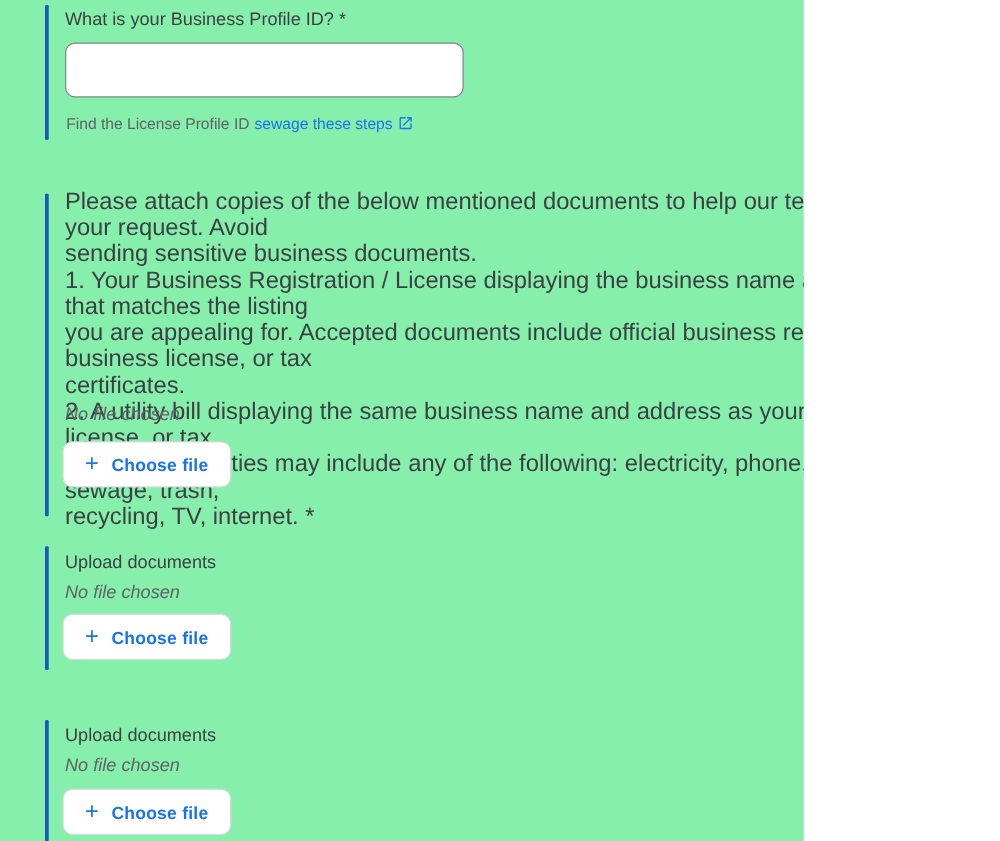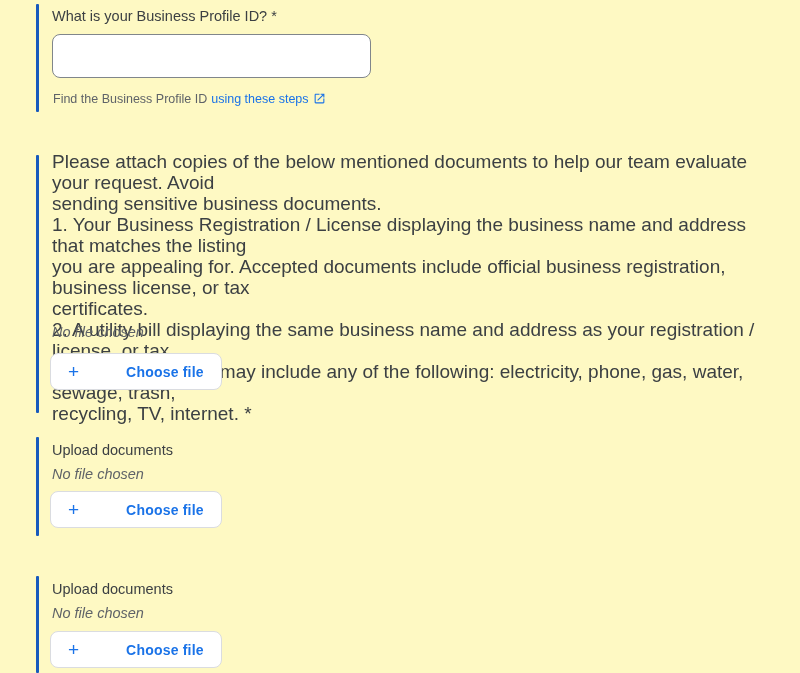--- a/index.html
+++ b/index.html
@@ -2,23 +2,23 @@
 <html><head>
 <meta charset="utf-8">
 <style>
   html, body {
     margin: 0;
     padding: 0;
     background: #ffffff;
   }
   .canvas {
     position: relative;
-    width: 800px;
+    width: 643px;
     height: 673px;
-    background: #fef9c3;
+    background: #86efac;
     overflow: hidden;
     font-family: "Liberation Sans", "DejaVu Sans", sans-serif;
     color: #3c4043;
   }
   .section-bar {
     position: absolute;
     left: 36px;
     width: 3px;
     background: #185abc;
     border-radius: 1px;
@@ -103,33 +103,32 @@
     font-size: 19px;
     font-weight: 400;
     line-height: 1;
     margin-top: -1px;
   }
   .choose-btn .btn-label {
     color: #1a73e8;
     font-size: 14px;
     font-weight: 600;
     letter-spacing: 0.2px;
-    margin-left: 37px;
   }
 </style>
 </head>
 <body>
 
 <div class="canvas">
 
   <div class="section-bar" style="top:4px; height:108px;"></div>
   <div class="q-label" style="top:6px;">What is your Business Profile ID? *</div>
   <input type="text" class="text-input" value="" style="">
   <div class="helper">
-    <span>Find the Business Profile ID</span><a>using these steps</a><span class="ext-icon"><svg width="13" height="13" viewBox="0 0 24 24" fill="#1a73e8">
+    <span>Find the License Profile ID</span><a>sewage these steps</a><span class="ext-icon"><svg width="13" height="13" viewBox="0 0 24 24" fill="#1a73e8">
           <path d="M19 19H5V5h7V3H5c-1.11 0-2 .9-2 2v14c0 1.1.89 2 2 2h14c1.1 0 2-.9 2-2v-7h-2v7zM14 3v2h3.59l-9.83 9.83 1.41 1.41L19 6.41V10h2V3h-7z"></path>
         </svg></span>
   </div>
 
   <div class="section-bar" style="top:155px; height:258px;"></div>
   <div class="instructions">Please attach copies of the below mentioned documents to help our team evaluate your request. Avoid
 sending sensitive business documents.
 1. Your Business Registration / License displaying the business name and address that matches the listing
 you are appealing for. Accepted documents include official business registration, business license, or tax
 certificates.

